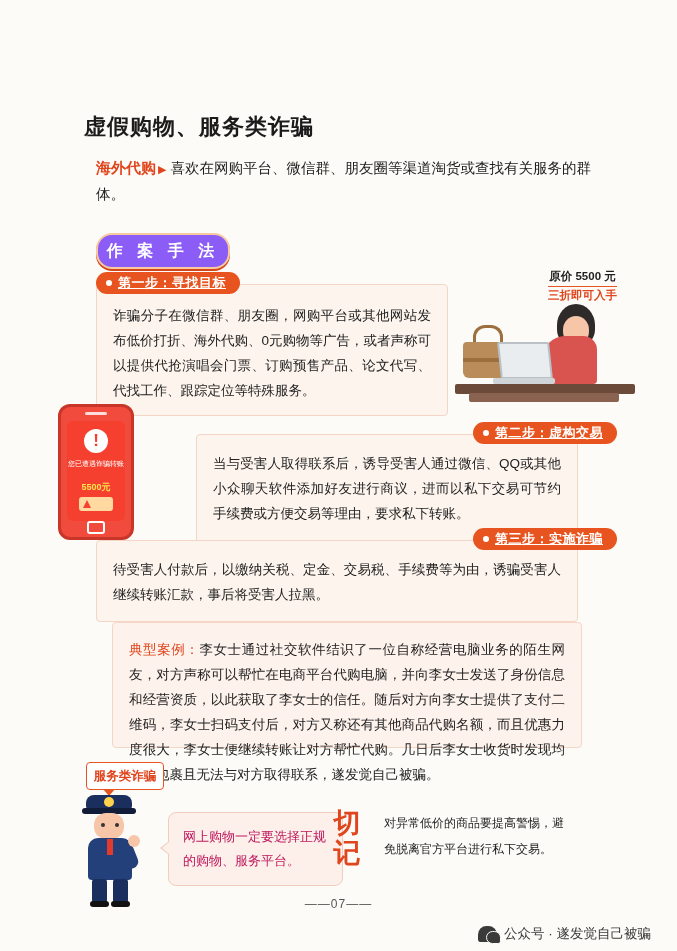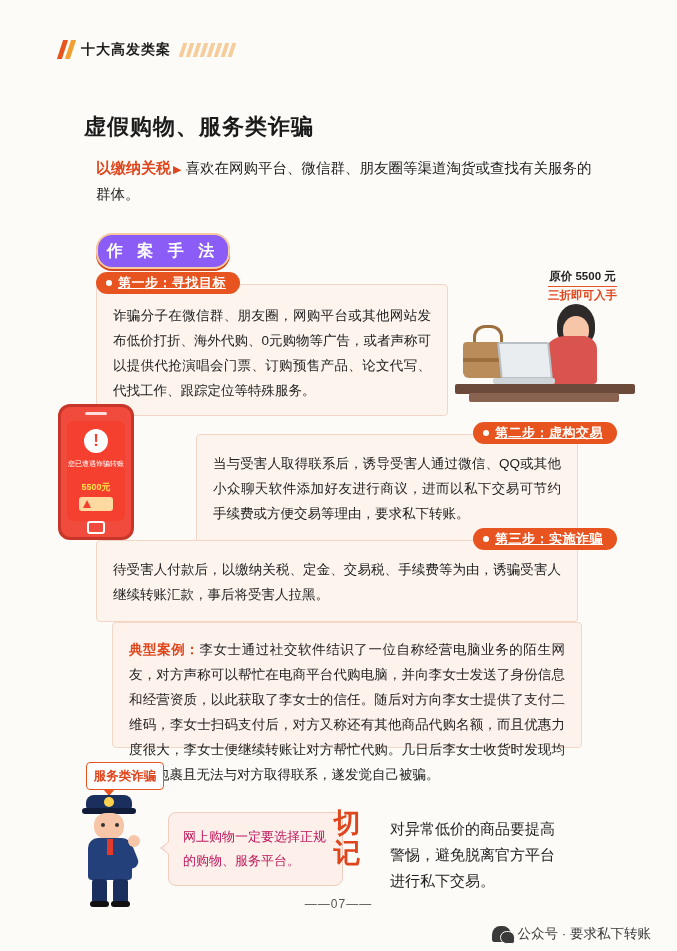--- a/index.html
+++ b/index.html
@@ -131,58 +131,41 @@
     background:#fdf0ea;border:1px solid #f0cdbd;border-radius:8px;padding:12px 14px;
   }
   .bubble p{margin:0;font-size:13px;line-height:24px;color:#be185d;}
   .bubble:before{content:"";position:absolute;left:-9px;top:28px;width:0;height:0;border-top:7px solid transparent;border-bottom:7px solid transparent;border-right:9px solid #f0cdbd;}
   .bubble:after{content:"";position:absolute;left:-7px;top:28px;width:0;height:0;border-top:7px solid transparent;border-bottom:7px solid transparent;border-right:8px solid #fdf0ea;}
 
   
   .qiji{position:absolute;left:330px;top:808px;width:34px;font-size:27px;font-weight:bold;color:#e0461d;line-height:30px;text-align:center;font-family:"Liberation Serif","DejaVu Serif",serif;}
 
   .rightnote{position:absolute;left:380px;top:806px;width:190px;}
-  .rightnote p{margin:10px;font-size:15px;line-height:26px;color:#1f1f1f;}
+  .rightnote p{margin:4px;font-size:12px;line-height:26px;color:#1f1f1f;}
 
   
   .pagenum{position:absolute;left:0;right:0;bottom:40px;text-align:center;font-size:12px;color:#555;letter-spacing:1px;}
   .footer-bar{position:absolute;left:0;right:0;bottom:0;height:42px;background:#fdfbf7;}
   .wechat{position:absolute;right:26px;bottom:8px;display:flex;align-items:center;gap:7px;color:#3a3a3a;font-size:13.5px;}
   .wechat .wicon{width:19px;height:16px;background:#3a3a3a;border-radius:9px 9px 8px 3px;position:relative;}
   .wechat .wicon:after{content:"";position:absolute;right:-4px;bottom:-2px;width:13px;height:11px;background:#3a3a3a;border-radius:7px 7px 3px 7px;border:1.5px solid #fdfbf7;}
 </style>
 </head>
 <body>
 
 <div class="page">
 
-  <div class="header">
-    <span class="hdr-bars">
-        <i></i>
-        <i></i>
-      </span>
-    <span class="hdr-title">十大高发类案</span>
-    <span class="hdr-stripes">
-        <i></i>
-        <i></i>
-        <i></i>
-        <i></i>
-        <i></i>
-        <i></i>
-        <i></i>
-        <i></i>
-      </span>
-  </div>
 
   <div class="main-title-wrap">
     <div class="main-title"><span>虚假购物、服务类诈骗</span></div>
   </div>
 
   <div class="group">
-    <span class="group-label">以缴纳关税</span><span class="tri">▶</span><span class="group-text">喜欢在网购平台、微信群、朋友圈等渠道淘货或查找有关服务的群体。</span>
+    <span class="group-label">海外代购</span><span class="tri">▶</span><span class="group-text">喜欢在网购平台、微信群、朋友圈等渠道淘货或查找有关服务的群体。</span>
   </div>
 
   <div class="method-badge">作 案 手 法</div>
 
   <div class="price">
     <div class="l1">原价 5500 元</div>
     <div class="l2">三折即可入手</div>
   </div>
 
   <div class="ill1">
@@ -230,21 +213,21 @@
 
   <div class="step-pill" style="right:60px;top:528px;">
     <span class="dot"></span>
     <span>第三步：实施诈骗</span>
   </div>
   <div class="box" style="left:96px;top:540px;width:448px;height:64px;padding:16px 16px 0 16px;">
     <p>待受害人付款后，以缴纳关税、定金、交易税、手续费等为由，诱骗受害人继续转账汇款，事后将受害人拉黑。</p>
   </div>
 
   <div class="box" style="left:112px;top:622px;width:436px;height:110px;padding:14px 16px 0 16px;background:#fdf2ec;">
-    <p><span style="color:#e0461d;font-weight:bold;">典型案例：</span><span>李女士通过社交软件结识了一位自称经营电脑业务的陌生网友，对方声称可以帮忙在电商平台代购电脑，并向李女士发送了身份信息和经营资质，以此获取了李女士的信任。随后对方向李女士提供了支付二维码，李女士扫码支付后，对方又称还有其他商品代购名额，而且优惠力度很大，李女士便继续转账让对方帮忙代购。几日后李女士收货时发现均为空包裹且无法与对方取得联系，遂发觉自己被骗。</span></p>
+    <p><span style="color:#e0461d;font-weight:normal;">典型案例：</span><span>李女士通过社交软件结识了一位自称经营电脑业务的陌生网友，对方声称可以帮忙在电商平台代购电脑，并向李女士发送了身份信息和经营资质，以此获取了李女士的信任。随后对方向李女士提供了支付二维码，李女士扫码支付后，对方又称还有其他商品代购名额，而且优惠力度很大，李女士便继续转账让对方帮忙代购。几日后李女士收货时发现均为空包裹且无法与对方取得联系，遂发觉自己被骗。</span></p>
   </div>
 
   <div class="tip-badge">服务类诈骗</div>
 
   <div class="police">
     <div class="p-hat"></div>
     <div class="p-badge"></div>
     <div class="p-hat-brim"></div>
     <div class="p-face"></div>
     <div class="p-eye l"></div>
@@ -266,16 +249,16 @@
   <div class="qiji">切 记</div>
 
   <div class="rightnote">
     <p>对异常低价的商品要提高警惕，避免脱离官方平台进行私下交易。</p>
   </div>
 
   <div class="pagenum">——07——</div>
   <div class="footer-bar"></div>
   <div class="wechat">
     <span class="wicon"></span>
-    <span>公众号 · 要求私下转账</span>
+    <span>公众号 · 遂发觉自己被骗</span>
   </div>
 
 </div>
 
 </body></html>

